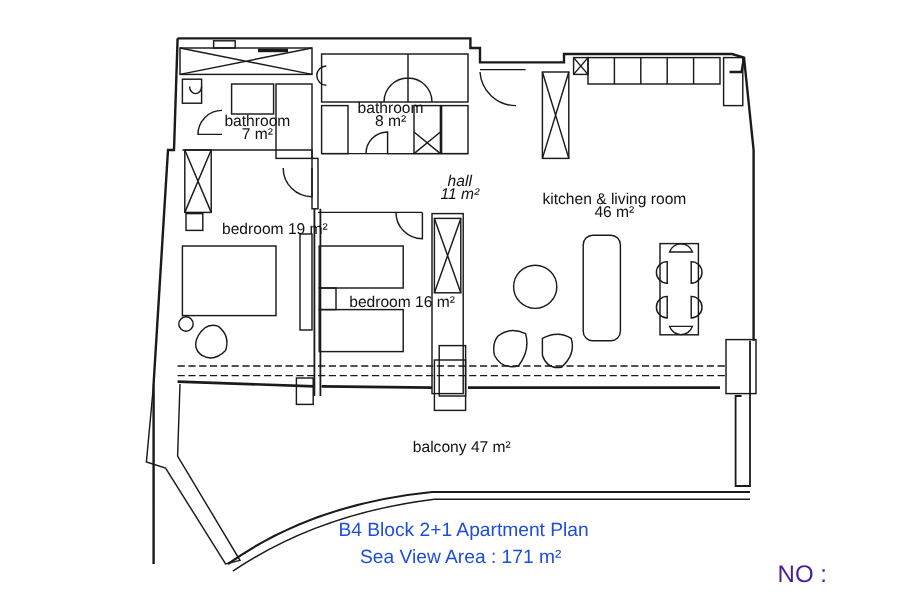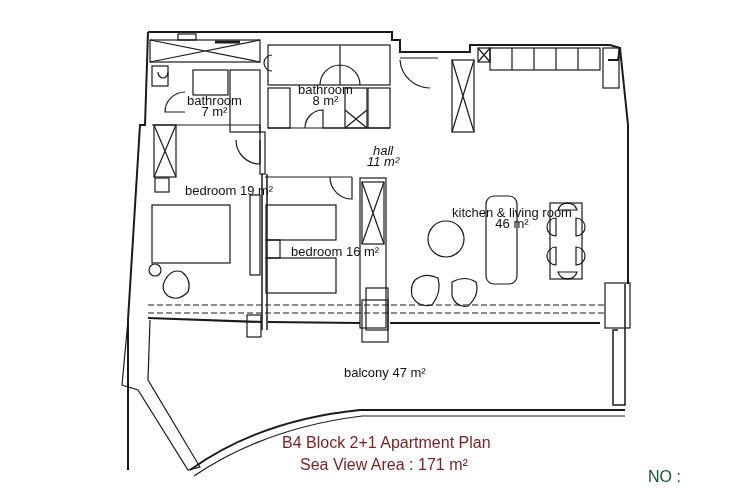--- a/index.html
+++ b/index.html
@@ -1,20 +1,20 @@
 <!DOCTYPE html>
 <html><head>
 <meta charset="utf-8">
 <style>
   html,body{margin:0;padding:0;background:#ffffff;}
   body{width:754px;height:498px;position:relative;overflow:hidden;font-family:"Liberation Sans",sans-serif;color:#111;}
   #plan{position:absolute;left:0;top:0;width:754px;height:498px;}
   .lbl{position:absolute;font-size:13px;line-height:11px;text-align:center;color:#111;white-space:nowrap;}
-  .title{position:absolute;font-size:16px;line-height:19px;text-align:center;color:#7f1d1d;white-space:nowrap;}
-  .no{position:absolute;font-size:16px;color:#14532d;}
+  .title{position:absolute;font-size:16px;line-height:19px;text-align:center;color:#1d4ed8;white-space:nowrap;}
+  .no{position:absolute;font-size:20px;color:#4c1d95;}
 </style>
 </head>
 <body>
 
 <svg id="plan" viewBox="0 0 754 498" xmlns="http://www.w3.org/2000/svg">
   <g fill="none" stroke="#1a1a1a" stroke-width="1.2">
 
     <g>
       <path d="M148 32 L392 32 L392 40 L400 40 L400 52 L470 52 L470 45 L610 45 L620 48 L618 60 L608 60" stroke-width="2"></path>
       <path d="M148 32 L145 125 L140 125 L128 320 L128 470" stroke-width="2"></path>
@@ -142,21 +142,21 @@
 <div class="lbl" style="left:298px;top:84px;">
   <div>bathroom</div>
   <div>8 m²</div>
 </div>
 
 <div class="lbl" style="left:367px;top:145px;font-style:italic;">
   <div>hall</div>
   <div>11 m²</div>
 </div>
 
-<div class="lbl" style="left:452px;top:160px;margin-top:47px;">
+<div class="lbl" style="left:452px;top:160px;">
   <div>kitchen &amp; living room</div>
   <div>46 m²</div>
 </div>
 
 <div class="lbl" style="left:185px;top:185px;">bedroom 19 m²</div>
 
 <div class="lbl" style="left:291px;top:246px;text-align:center;">bedroom 16 m²</div>
 
 <div class="lbl" style="left:344px;top:367px;">balcony 47 m²</div>
 

